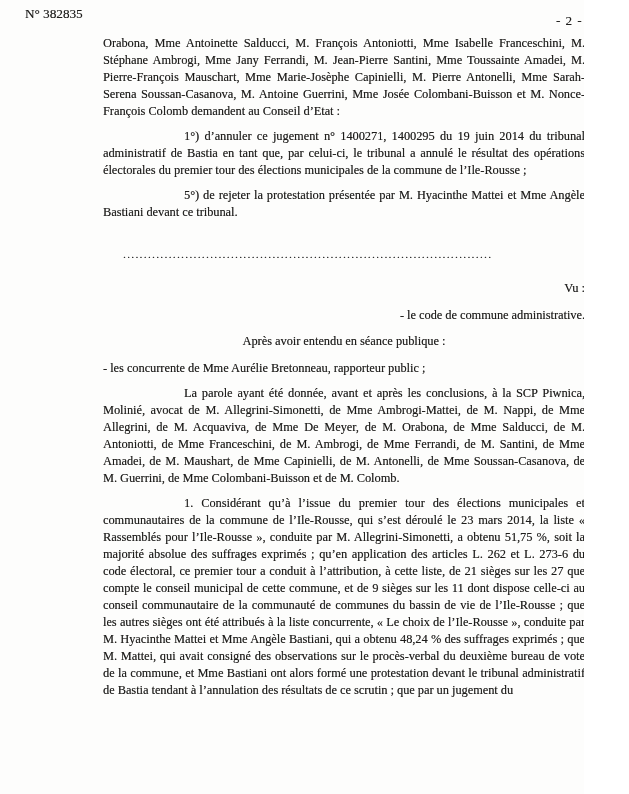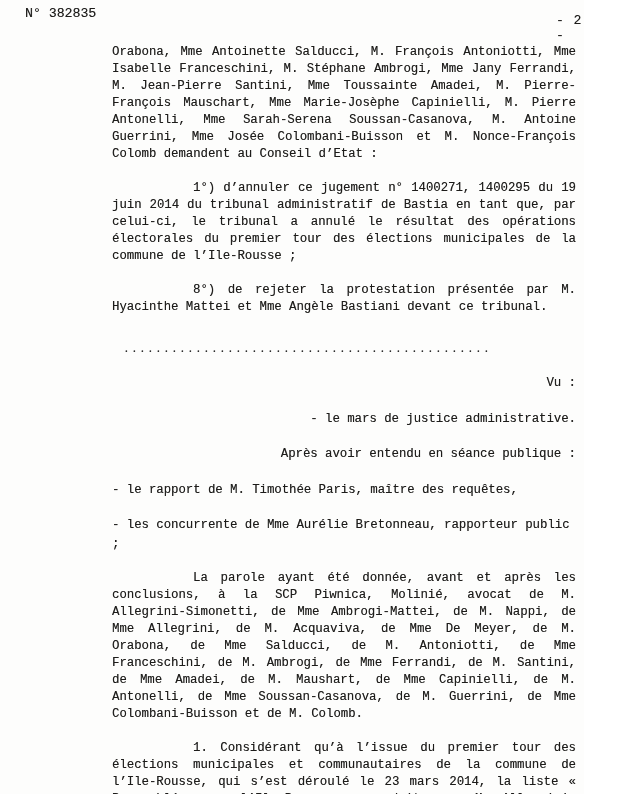--- a/index.html
+++ b/index.html
@@ -2,21 +2,21 @@
 <html lang="fr"><head>
 <meta charset="utf-8">
 <style>
   html, body { margin: 0; padding: 0; background: #ffffff; }
   .page {
     position: relative;
     width: 584px;
     height: 794px;
     background: #fdfdfc;
     overflow: hidden;
-    font-family: Liberation Mono, monospace;
+    font-family: Liberation Serif, serif;
     color: #1d1c1a;
     text-shadow: 0.2px 0.2px 0.35px rgba(20,20,20,0.5);
   }
   .case-number {
     position: absolute;
     left: 25px;
     top: 6px;
     font-size: 13.2px;
   }
   .page-number {
@@ -28,41 +28,41 @@
   }
   .body {
     position: absolute;
     left: 95px;
     top: 27px;
     width: 498px;
     font-size: 12.3px;
     line-height: 17px;
     text-align: justify;
   }
-  .body p { margin: 17px; }
+  .body p { margin: 8px; }
   .p-parties { margin: 0; }
   .p-req1 { margin-top: 19px; text-indent: 81px; }
   .p-req2 { margin-top: 21px; text-indent: 81px; }
   .dotted-sep {
     margin: 27px 0 0 28px;
     width: 370px;
     overflow: hidden;
     white-space: nowrap;
     font-size: 11px;
     letter-spacing: 1.4px;
     text-align: left;
     line-height: 12px;
     color: #262626;
   }
   .vu-block {
     margin: 19px 0 0 88px;
     line-height: 18.5px;
     text-align: right;
   }
-  .hearing-heading { margin: 19px 0 0 88px; line-height: 18.5px; text-align: right; }
+  .hearing-heading { margin: 19px 0 0 88px; line-height: 18.5px; text-align: center; }
   .hearing-item-1 { margin: 15px 0 0 88px; line-height: 18.5px; text-align: left; }
   .hearing-item-2 { margin: 12px 0 0 88px; line-height: 18.5px; text-align: left; }
   .p-parole { margin-top: 15px; text-indent: 81px; }
   .p-considerant { margin-top: 17px; text-indent: 81px; }
   .scan-artifact {
     position: absolute;
     left: 616px;
     top: 744px;
     height: 45px;
     width: 0;
@@ -78,32 +78,31 @@
   <span class="case-number">N° 382835</span>
 
   <span class="page-number">- 2 -</span>
 
   <div class="body">
 
     <p class="p-parties">Orabona, Mme Antoinette Salducci, M. François Antoniotti, Mme Isabelle Franceschini, M. Stéphane Ambrogi, Mme Jany Ferrandi, M. Jean-Pierre Santini, Mme Toussainte Amadei, M. Pierre-François Mauschart, Mme Marie-Josèphe Capinielli, M. Pierre Antonelli, Mme Sarah-Serena Soussan-Casanova, M. Antoine Guerrini, Mme Josée Colombani-Buisson et M. Nonce-François Colomb demandent au Conseil d’Etat :</p>
 
     <p class="p-req1">1°) d’annuler ce jugement n° 1400271, 1400295 du 19 juin 2014 du tribunal administratif de Bastia en tant que, par celui-ci, le tribunal a annulé le résultat des opérations électorales du premier tour des élections municipales de la commune de l’Ile-Rousse ;</p>
 
-    <p class="p-req2">8°) de rejeter la protestation présentée par M. Hyacinthe Mattei et Mme Angèle Bastiani devant ce tribunal.</p>
+    <p class="p-req2">5°) de rejeter la protestation présentée par M. Hyacinthe Mattei et Mme Angèle Bastiani devant ce tribunal.</p>
 
     <div class="dotted-sep">..........................................................................................</div>
 
     <div class="vu-block">
       <p>Vu :</p>
-      <p>- le mars de justice administrative.</p>
+      <p>- le code de commune administrative.</p>
     </div>
 
     <p class="hearing-heading">Après avoir entendu en séance publique :</p>
 
-    <p class="hearing-item-1">- le rapport de M. Timothée Paris, maître des requêtes,</p>
 
     <p class="hearing-item-2">- les concurrente de Mme Aurélie Bretonneau, rapporteur public ;</p>
 
     <p class="p-parole">La parole ayant été donnée, avant et après les conclusions, à la SCP Piwnica, Molinié, avocat de M. Allegrini-Simonetti, de Mme Ambrogi-Mattei, de M. Nappi, de Mme Allegrini, de M. Acquaviva, de Mme De Meyer, de M. Orabona, de Mme Salducci, de M. Antoniotti, de Mme Franceschini, de M. Ambrogi, de Mme Ferrandi, de M. Santini, de Mme Amadei, de M. Maushart, de Mme Capinielli, de M. Antonelli, de Mme Soussan-Casanova, de M. Guerrini, de Mme Colombani-Buisson et de M. Colomb.</p>
 
     <p class="p-considerant">1. Considérant qu’à l’issue du premier tour des élections municipales et communautaires de la commune de l’Ile-Rousse, qui s’est déroulé le 23 mars 2014, la liste « Rassemblés pour l’Ile-Rousse », conduite par M. Allegrini-Simonetti, a obtenu 51,75 %, soit la majorité absolue des suffrages exprimés ; qu’en application des articles L. 262 et L. 273-6 du code électoral, ce premier tour a conduit à l’attribution, à cette liste, de 21 sièges sur les 27 que compte le conseil municipal de cette commune, et de 9 sièges sur les 11 dont dispose celle-ci au conseil communautaire de la communauté de communes du bassin de vie de l’Ile-Rousse ; que les autres sièges ont été attribués à la liste concurrente, « Le choix de l’Ile-Rousse », conduite par M. Hyacinthe Mattei et Mme Angèle Bastiani, qui a obtenu 48,24 % des suffrages exprimés ; que M. Mattei, qui avait consigné des observations sur le procès-verbal du deuxième bureau de vote de la commune, et Mme Bastiani ont alors formé une protestation devant le tribunal administratif de Bastia tendant à l’annulation des résultats de ce scrutin ; que par un jugement du</p>
 
   </div>
 
   <div class="scan-artifact"></div>

